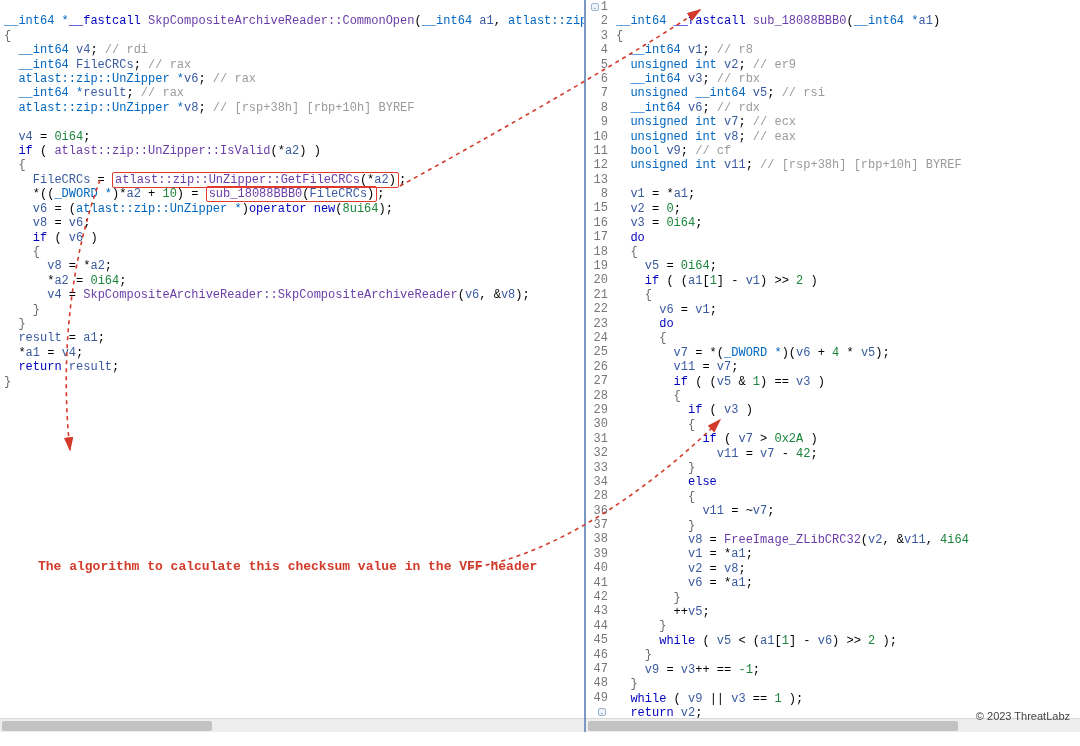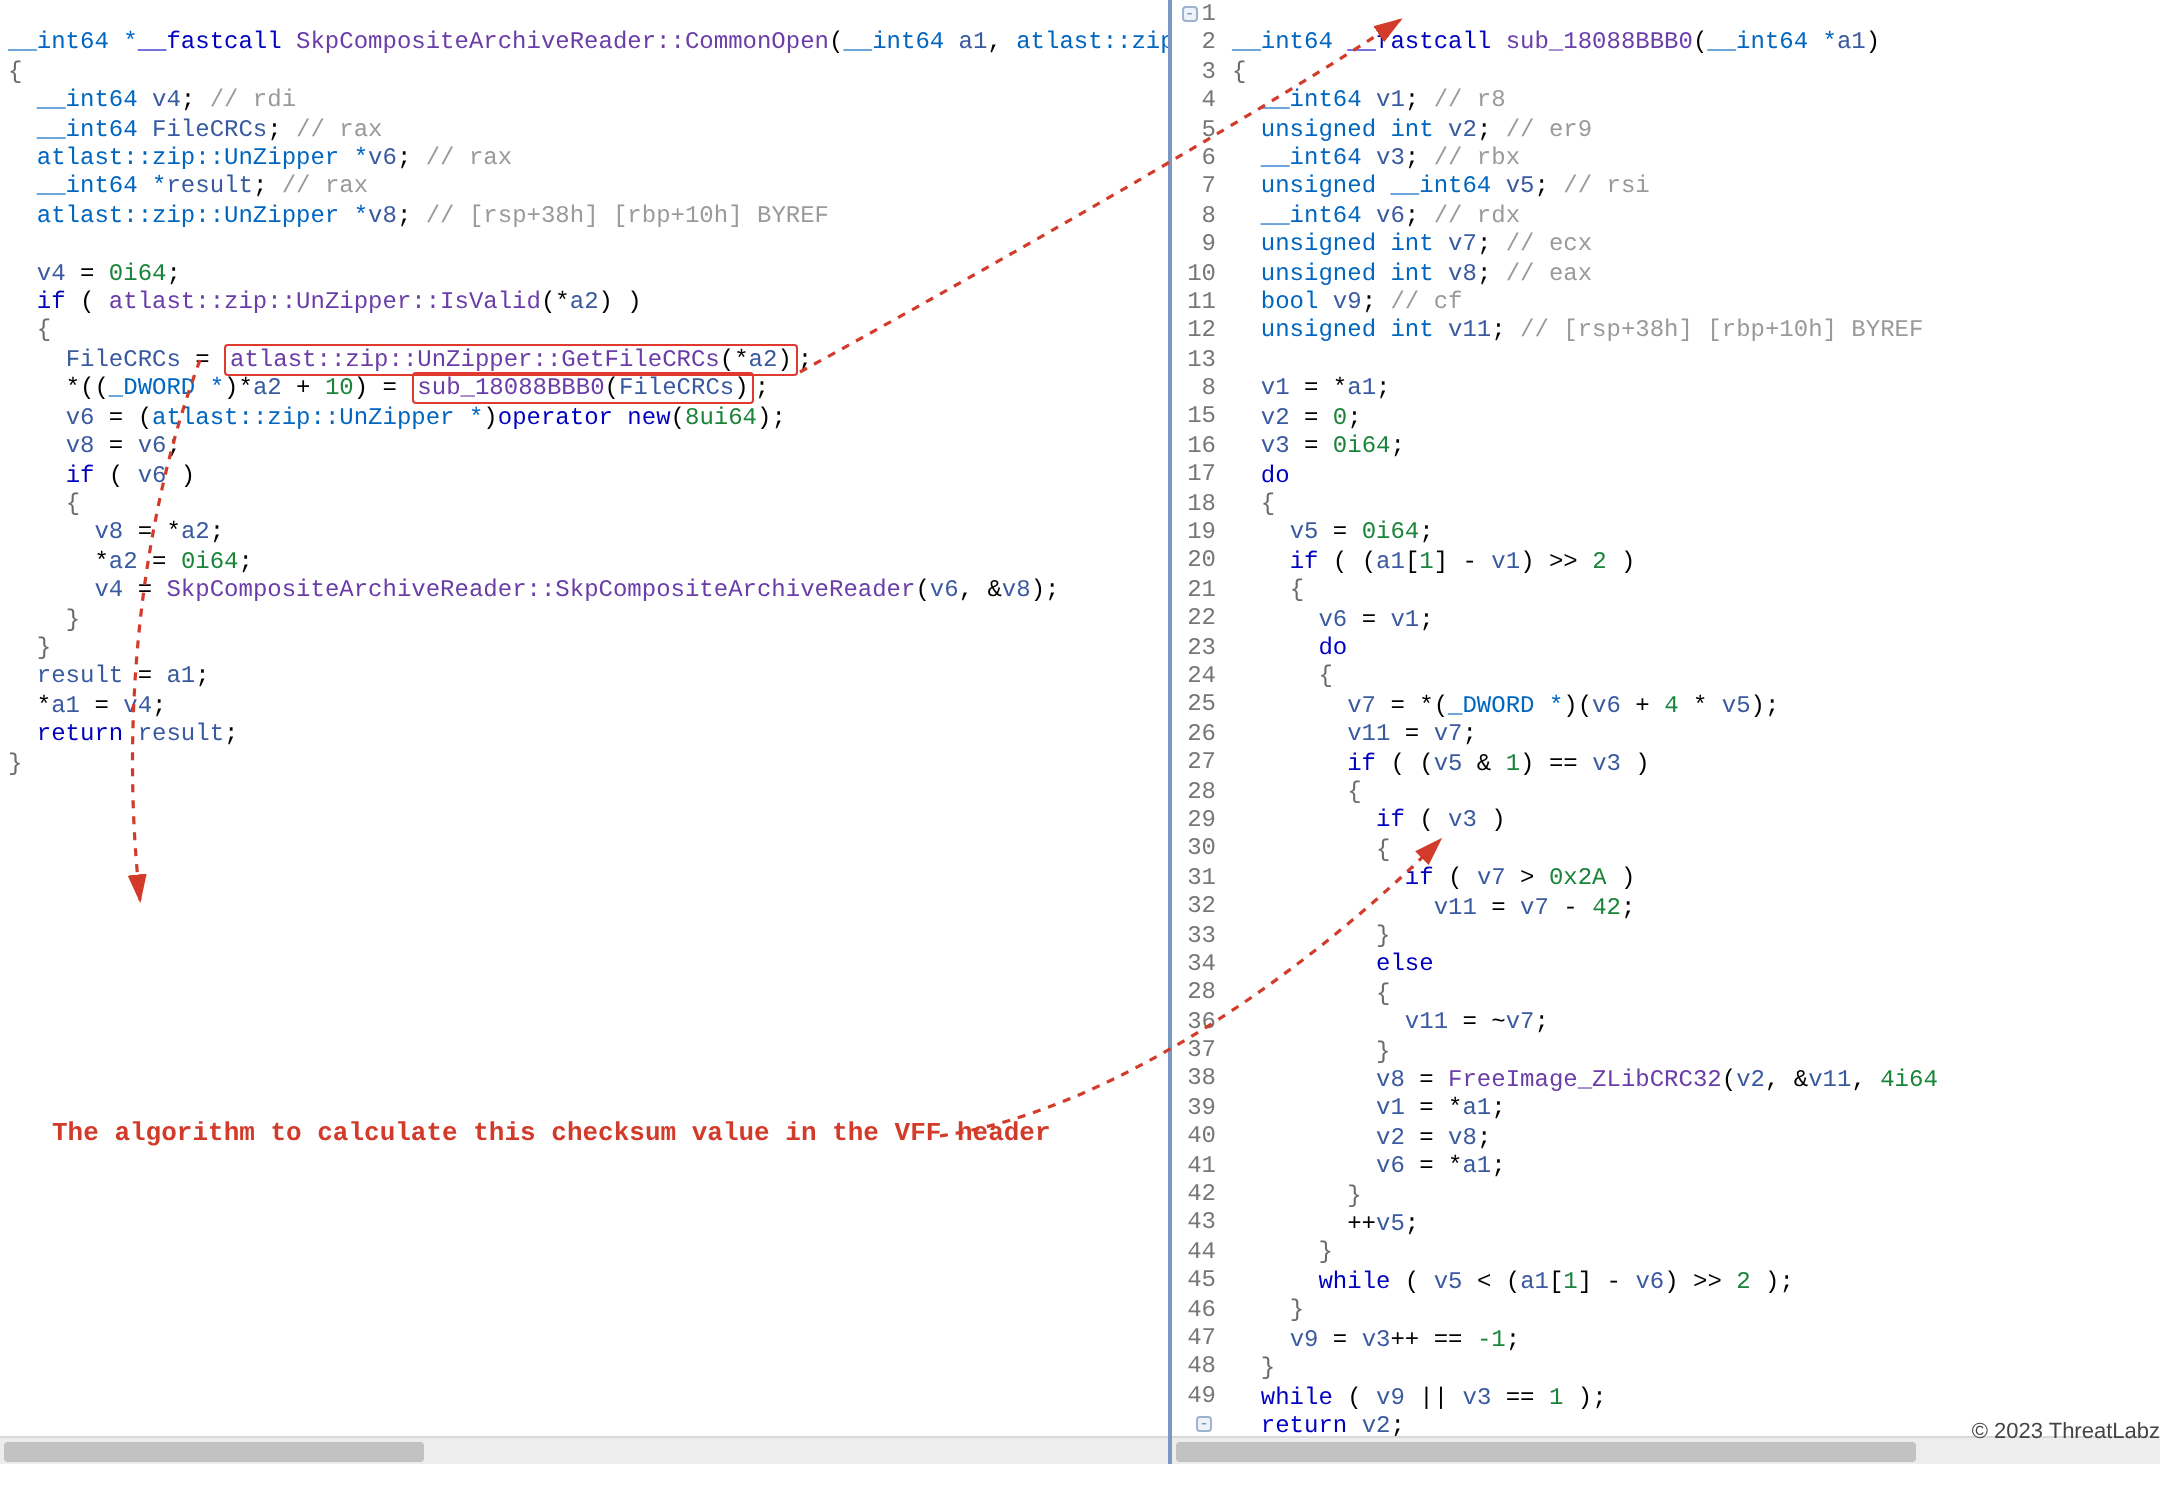--- a/index.html
+++ b/index.html
@@ -100,21 +100,21 @@
     pointer-events: none;
   }
   svg.arrows {
     position: absolute;
     top: 0; left: 0;
     width: 1080px; height: 746px;
     pointer-events: none;
   }
   .copyright {
     position: absolute;
-    right: 0;
+    right: 10px;
     bottom: 24px;
     color: #444;
     font-family: Arial, sans-serif;
     font-size: 11px;
   }
 </style>
 </head>
 <body>
 
 <div class="panes">
@@ -278,17 +278,17 @@
 
   <path d="M100,180 C70,260 60,360 70,450" stroke="#d23a2a" stroke-width="1.6" fill="none" stroke-dasharray="4 4" marker-end="url(#ah)"></path>
 
   <path d="M470,568 C560,555 660,480 720,420" stroke="#d23a2a" stroke-width="1.6" fill="none" stroke-dasharray="4 4" marker-end="url(#ah)"></path>
 </svg>
 
 <div class="annotation" style="left:18px; top:456px;">
   <br>
 </div>
 
-<div class="annotation" style="left:26px; top:558px;">
+<div class="annotation" style="left:38px; top:558px;">
   <span>The algorithm to calculate this checksum value in the VFF header</span>
 </div>
 
 <div class="copyright">© 2023 ThreatLabz</div>
 
 </body></html>

